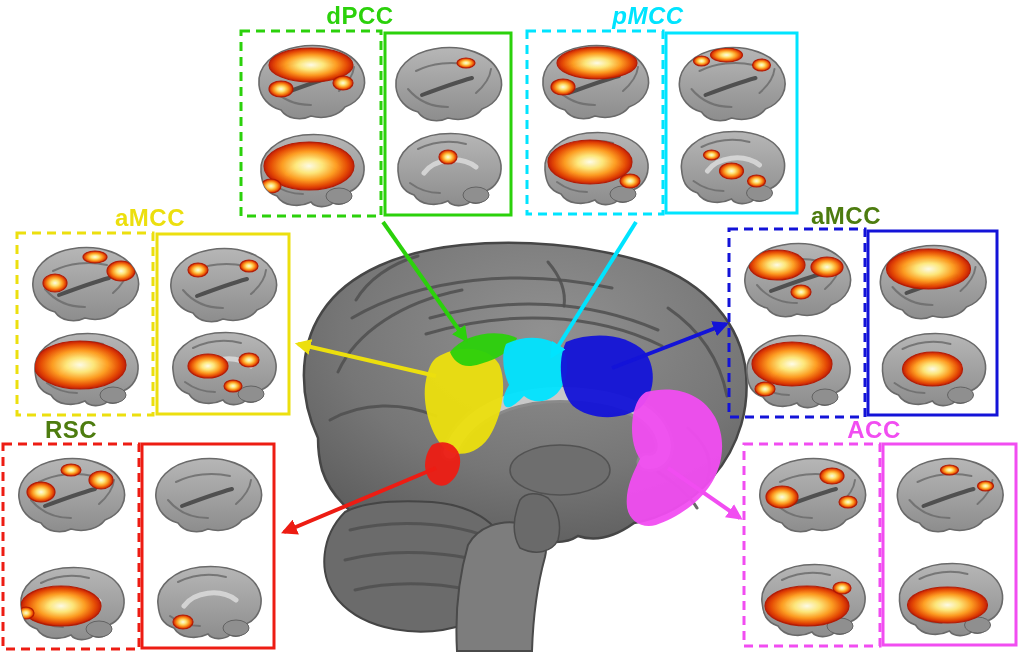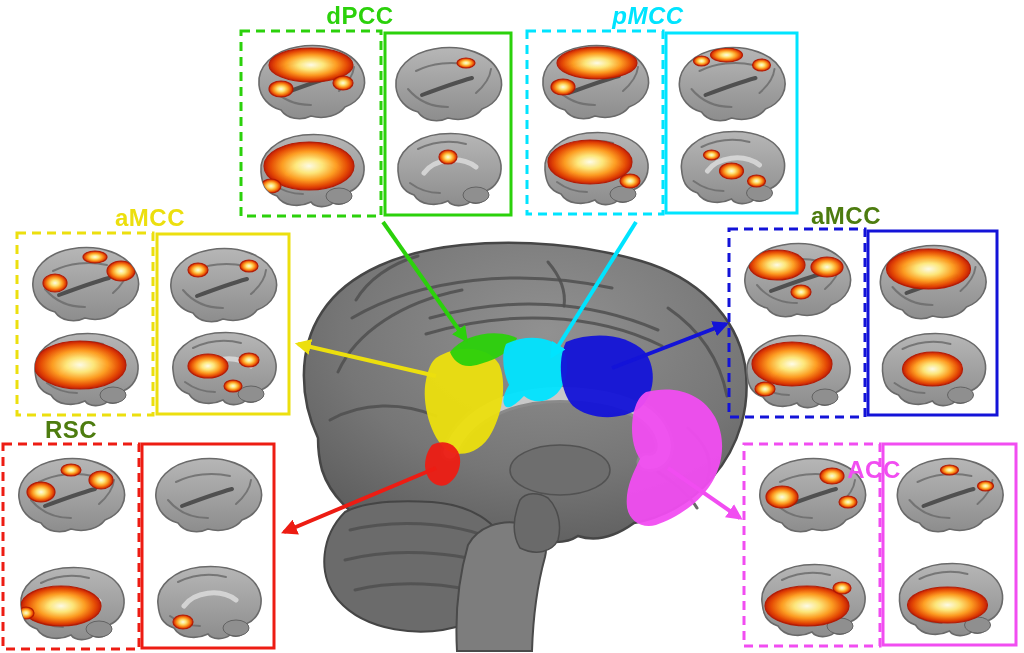--- a/index.html
+++ b/index.html
@@ -414,14 +414,14 @@
           <ellipse cx="58" cy="48" rx="40" ry="18" fill="url(#heatGrad)" stroke="#b31a00" stroke-width="1.2" opacity="0.97"></ellipse>
         </g>
       </g>
     </svg>
 
   <div class="region-label" style="left: 360px; top: 2px; color: rgb(43, 209, 11);">dPCC</div>
   <div class="region-label" style="left: 648px; top: 2px; color: rgb(0, 228, 255); font-style: italic;">pMCC</div>
   <div class="region-label" style="left: 150px; top: 204px; color: rgb(236, 223, 14);">aMCC</div>
   <div class="region-label" style="left: 846px; top: 202px; color: #4d7c0f;">aMCC</div>
   <div class="region-label" style="left: 71px; top: 416px; color: #4d7c0f;">RSC</div>
-  <div class="region-label" style="left: 874px; top: 416px; color: rgb(241, 77, 241); margin-top: 40px;">ACC</div>
+  <div class="region-label" style="left: 874px; top: 416px; color: rgb(241, 77, 241);">ACC</div>
 </div>
 
 </body></html>

